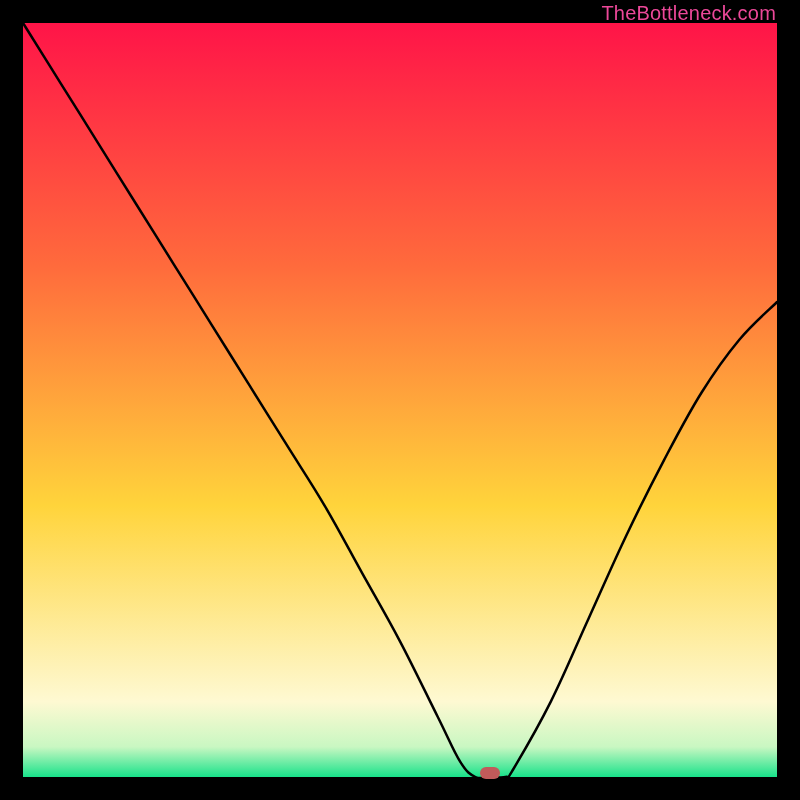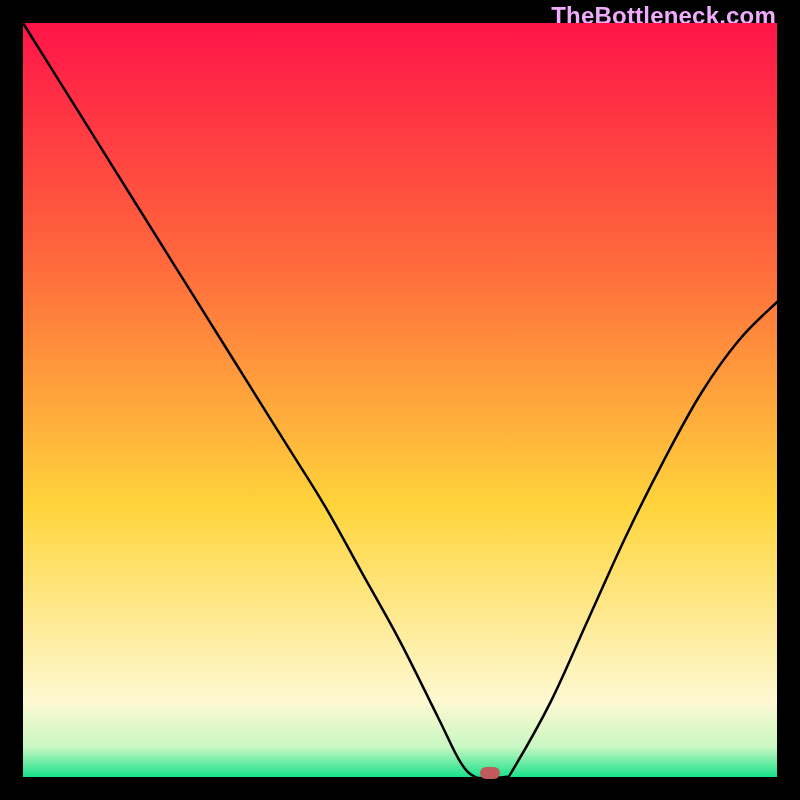--- a/index.html
+++ b/index.html
@@ -25,23 +25,23 @@
     height: 754px;
   }
   .gradient-bg {
     position: absolute;
     inset: 0;
   }
   .watermark {
     position: absolute;
     top: 2px;
     right: 24px;
-    color: #f0abfc;
-    font-size: 24px;
-    font-weight: 700;
+    color: #ec4899;
+    font-size: 20px;
+    font-weight: 400;
     letter-spacing: 0.2px;
   }
   .curve {
     position: absolute;
     inset: 0;
     width: 754px;
     height: 754px;
     overflow: visible;
   }
   .curve path {

